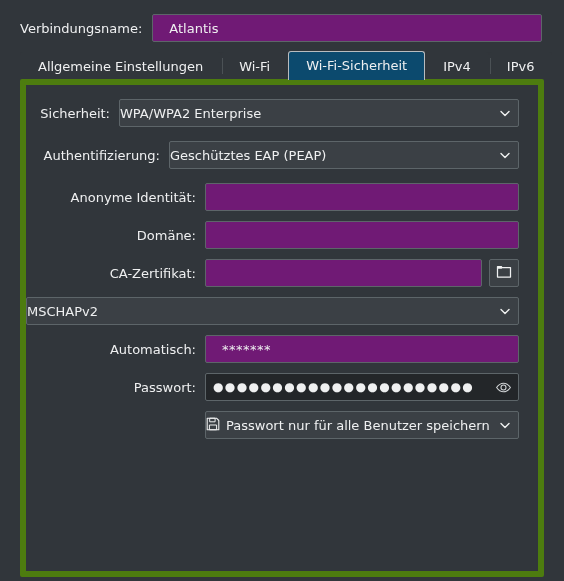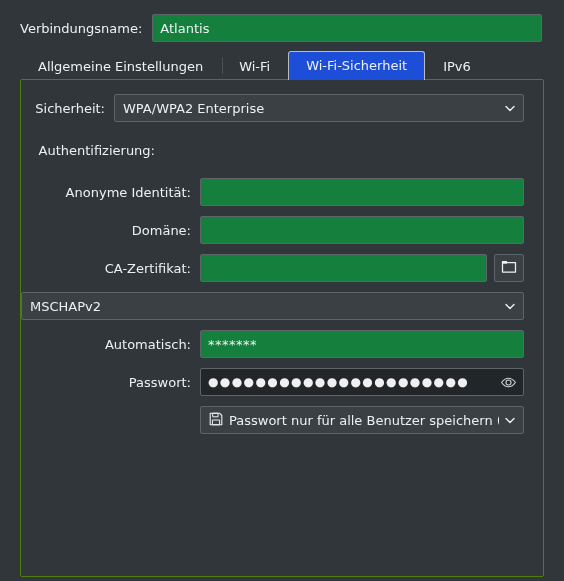--- a/index.html
+++ b/index.html
@@ -26,29 +26,29 @@
     box-sizing: border-box;
     margin-top: 6px;
   }
   .conn-label {
     color: #eff0f1;
     font-size: 13px;
     white-space: nowrap;
     margin-right: 10px;
   }
   .txtfield {
-    background: #15803d;
+    background: #701a75;
     border: 1px solid #5d6569;
     border-radius: 2px;
     color: #eff0f1;
     font-family: inherit;
     font-size: 13px;
     height: 28px;
     box-sizing: border-box;
-    padding: 0 7px;
+    padding: 0 16px;
     outline: none;
   }
   .conn-input {
     flex: 1;
   }
 
   
   .tabbar {
     display: flex;
     align-items: flex-end;
@@ -76,38 +76,38 @@
   .tab + .tab::before {
     content: "";
     position: absolute;
     left: 0;
     top: 5px;
     bottom: 5px;
     width: 1px;
     background: #4b5155;
   }
   .tab.active {
-    background: #1d4ed8;
+    background: #0c4a6e;
     border-color: #b8bcbf;
     height: 29px;
     line-height: 28px;
     margin-bottom: -1px;
     z-index: 3;
   }
   .tab.active::before,
   .tab.active + .tab::before {
     display: none;
   }
 
   
   .panel {
     position: relative;
     margin: 0 20px 0 20px;
     height: 498px;
-    border: 1px solid #4d7c0f;
+    border: 6px solid #4d7c0f;
     border-radius: 2px;
     background: #31363b;
     box-sizing: border-box;
     padding-top: 14px;
     z-index: 1;
   }
 
   .form-row {
     display: flex;
     align-items: center;
@@ -133,21 +133,21 @@
 
   
   .combo {
     background: #3b4045;
     border: 1px solid #5d6569;
     border-radius: 2px;
     height: 28px;
     box-sizing: border-box;
     display: flex;
     align-items: center;
-    padding: 0 6px 0 8px;
+    padding: 0 6px 0 0;
     color: #eff0f1;
     font-size: 13px;
     cursor: default;
     overflow: hidden;
   }
   .combo .combo-text {
     flex: 1;
     white-space: nowrap;
     overflow: hidden;
   }
@@ -238,39 +238,48 @@
 
 <div class="conn-row">
   <span class="conn-label">Verbindungsname:</span>
   <input class="txtfield conn-input" type="text" value="Atlantis" style="">
 </div>
 
 <div class="tabbar">
   <div class="tab">Allgemeine Einstellungen</div>
   <div class="tab">Wi-Fi</div>
   <div class="tab active">Wi-Fi-Sicherheit</div>
+  <div class="tab">IPv4</div>
   <div class="tab">IPv6</div>
 </div>
 
 <div class="panel">
 
   <div class="form-row">
     <span class="label" style="width:93px">Sicherheit:</span>
     <div class="combo field-grow">
       <span class="combo-text">WPA/WPA2 Enterprise</span>
       <span class="chev">
         <svg width="14" height="14" viewBox="0 0 14 14">
             <path d="M3 5.5 L7 9.5 L11 5.5" fill="none" stroke="#eff0f1" stroke-width="1.4" stroke-linecap="round" stroke-linejoin="round"></path>
           </svg>
       </span>
     </div>
   </div>
 
   <div class="form-row" style="margin-top:14px;margin-bottom:14px">
     <span class="label" style="width:143px">Authentifizierung:</span>
+    <div class="combo field-grow">
+      <span class="combo-text">Geschütztes EAP (PEAP)</span>
+      <span class="chev">
+        <svg width="14" height="14" viewBox="0 0 14 14">
+            <path d="M3 5.5 L7 9.5 L11 5.5" fill="none" stroke="#eff0f1" stroke-width="1.4" stroke-linecap="round" stroke-linejoin="round"></path>
+          </svg>
+      </span>
+    </div>
   </div>
 
   <div class="form-row">
     <span class="label label-w">Anonyme Identität:</span>
     <input class="txtfield field-grow" type="text" value="" style="">
   </div>
 
   <div class="form-row">
     <span class="label label-w">Domäne:</span>
     <input class="txtfield field-grow" type="text" value="" style="">

